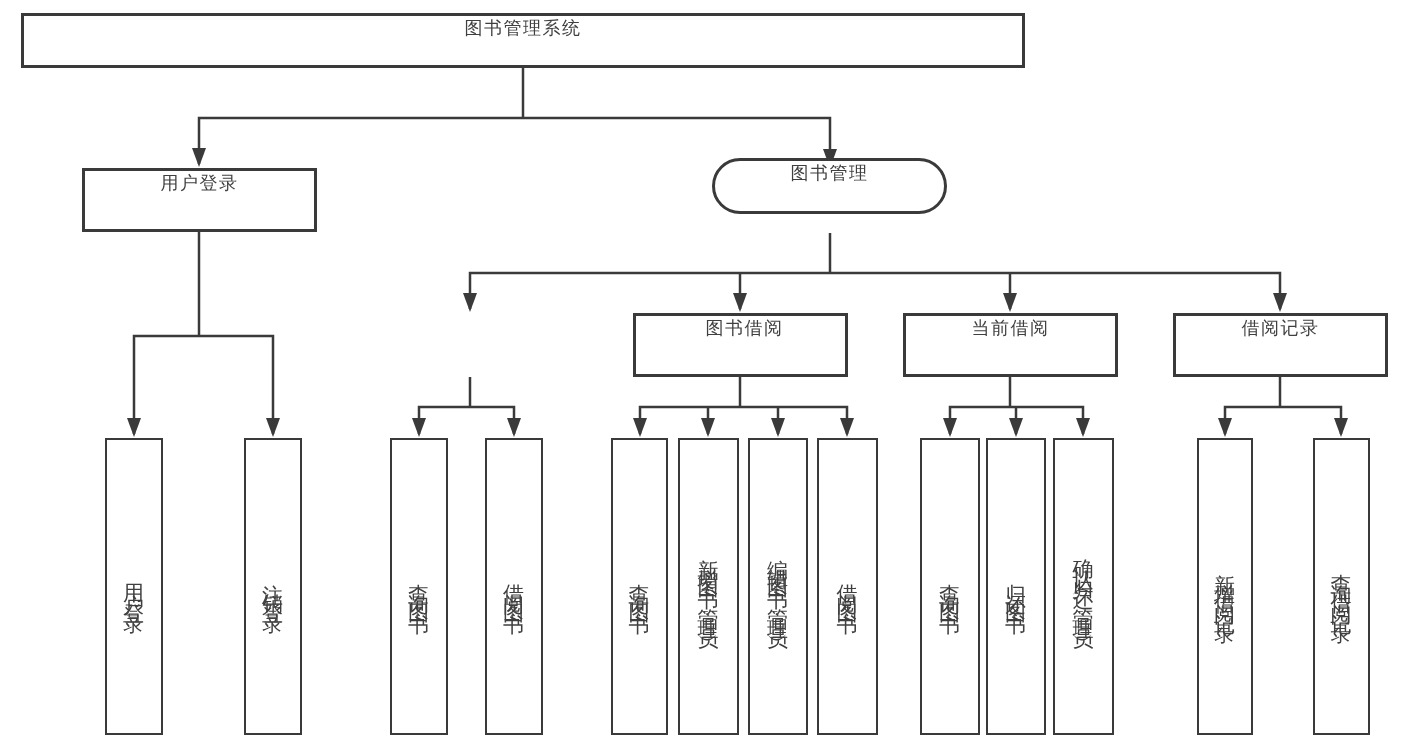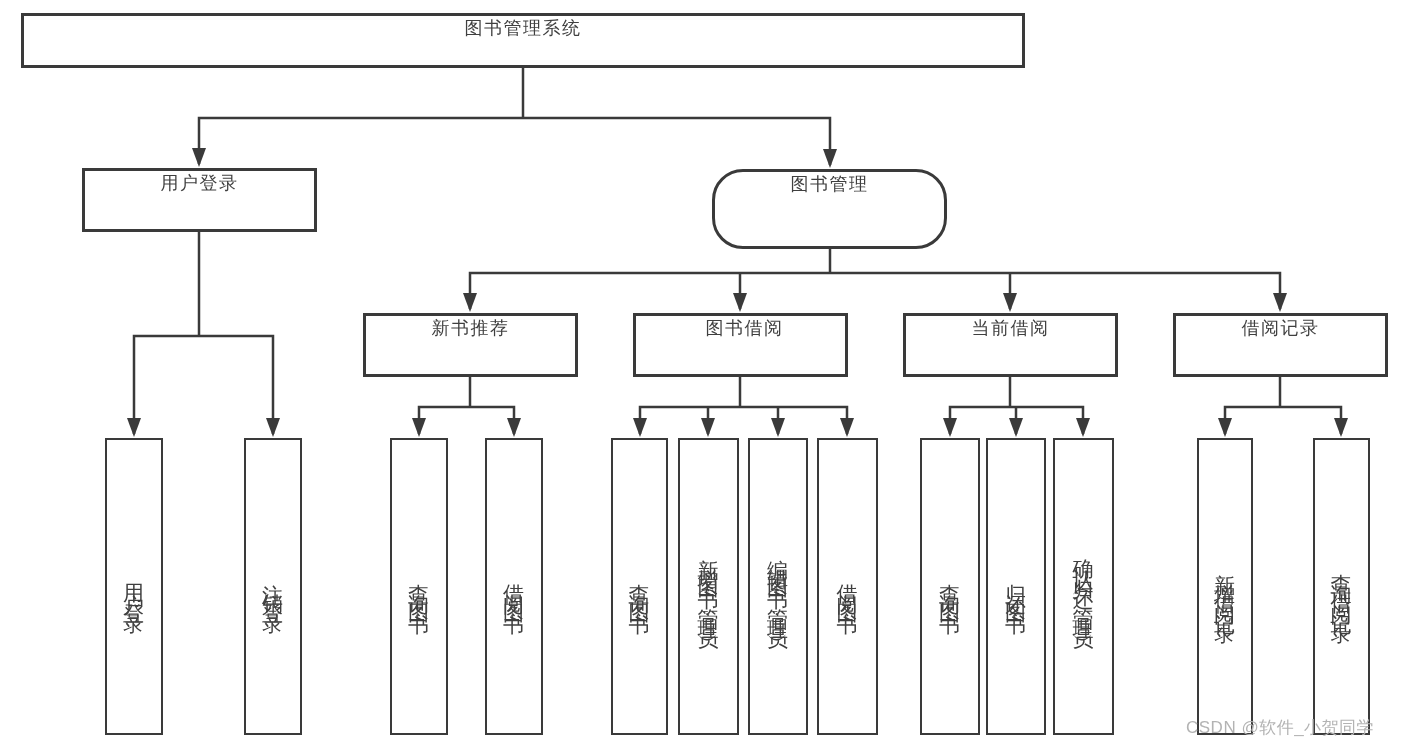--- a/index.html
+++ b/index.html
@@ -126,27 +126,24 @@
     </g>
   </svg>
 
   <div class="hnode" style="left:21px;top:13px;width:1004px;height:55px;">
     <span class="hlabel">图书管理系统</span>
   </div>
 
   <div class="hnode" style="left:82px;top:168px;width:235px;height:64px;">
     <span class="hlabel">用户登录</span>
   </div>
-  <div class="hnode" style="left:712px;top:169px;width:235px;height:80px;border-radius:31px;">
+  <div class="hnode" style="left:712px;top:158px;width:235px;height:56px;border-radius:31px;">
     <span class="hlabel">图书管理</span>
   </div>
 
-  <div class="hnode" style="left:363px;top:313px;width:215px;height:64px;">
-    <span class="hlabel">新书推荐</span>
-  </div>
   <div class="hnode" style="left:633px;top:313px;width:215px;height:64px;padding-left:8px;">
     <span class="hlabel">图书借阅</span>
   </div>
   <div class="hnode" style="left:903px;top:313px;width:215px;height:64px;">
     <span class="hlabel">当前借阅</span>
   </div>
   <div class="hnode" style="left:1173px;top:313px;width:215px;height:64px;">
     <span class="hlabel">借阅记录</span>
   </div>
 
@@ -187,15 +184,14 @@
     <span class="vlabel">确认归还（管理员）</span>
   </div>
 
   <div class="vnode" style="left:1197px;width:56px;">
     <span class="vlabel">新增借阅记录</span>
   </div>
   <div class="vnode" style="left:1313px;width:57px;">
     <span class="vlabel">查询借阅记录</span>
   </div>
 
-  <div class="watermark">CSDN @软件_小贺同学</div>
 
 </div>
 
 </body></html>

